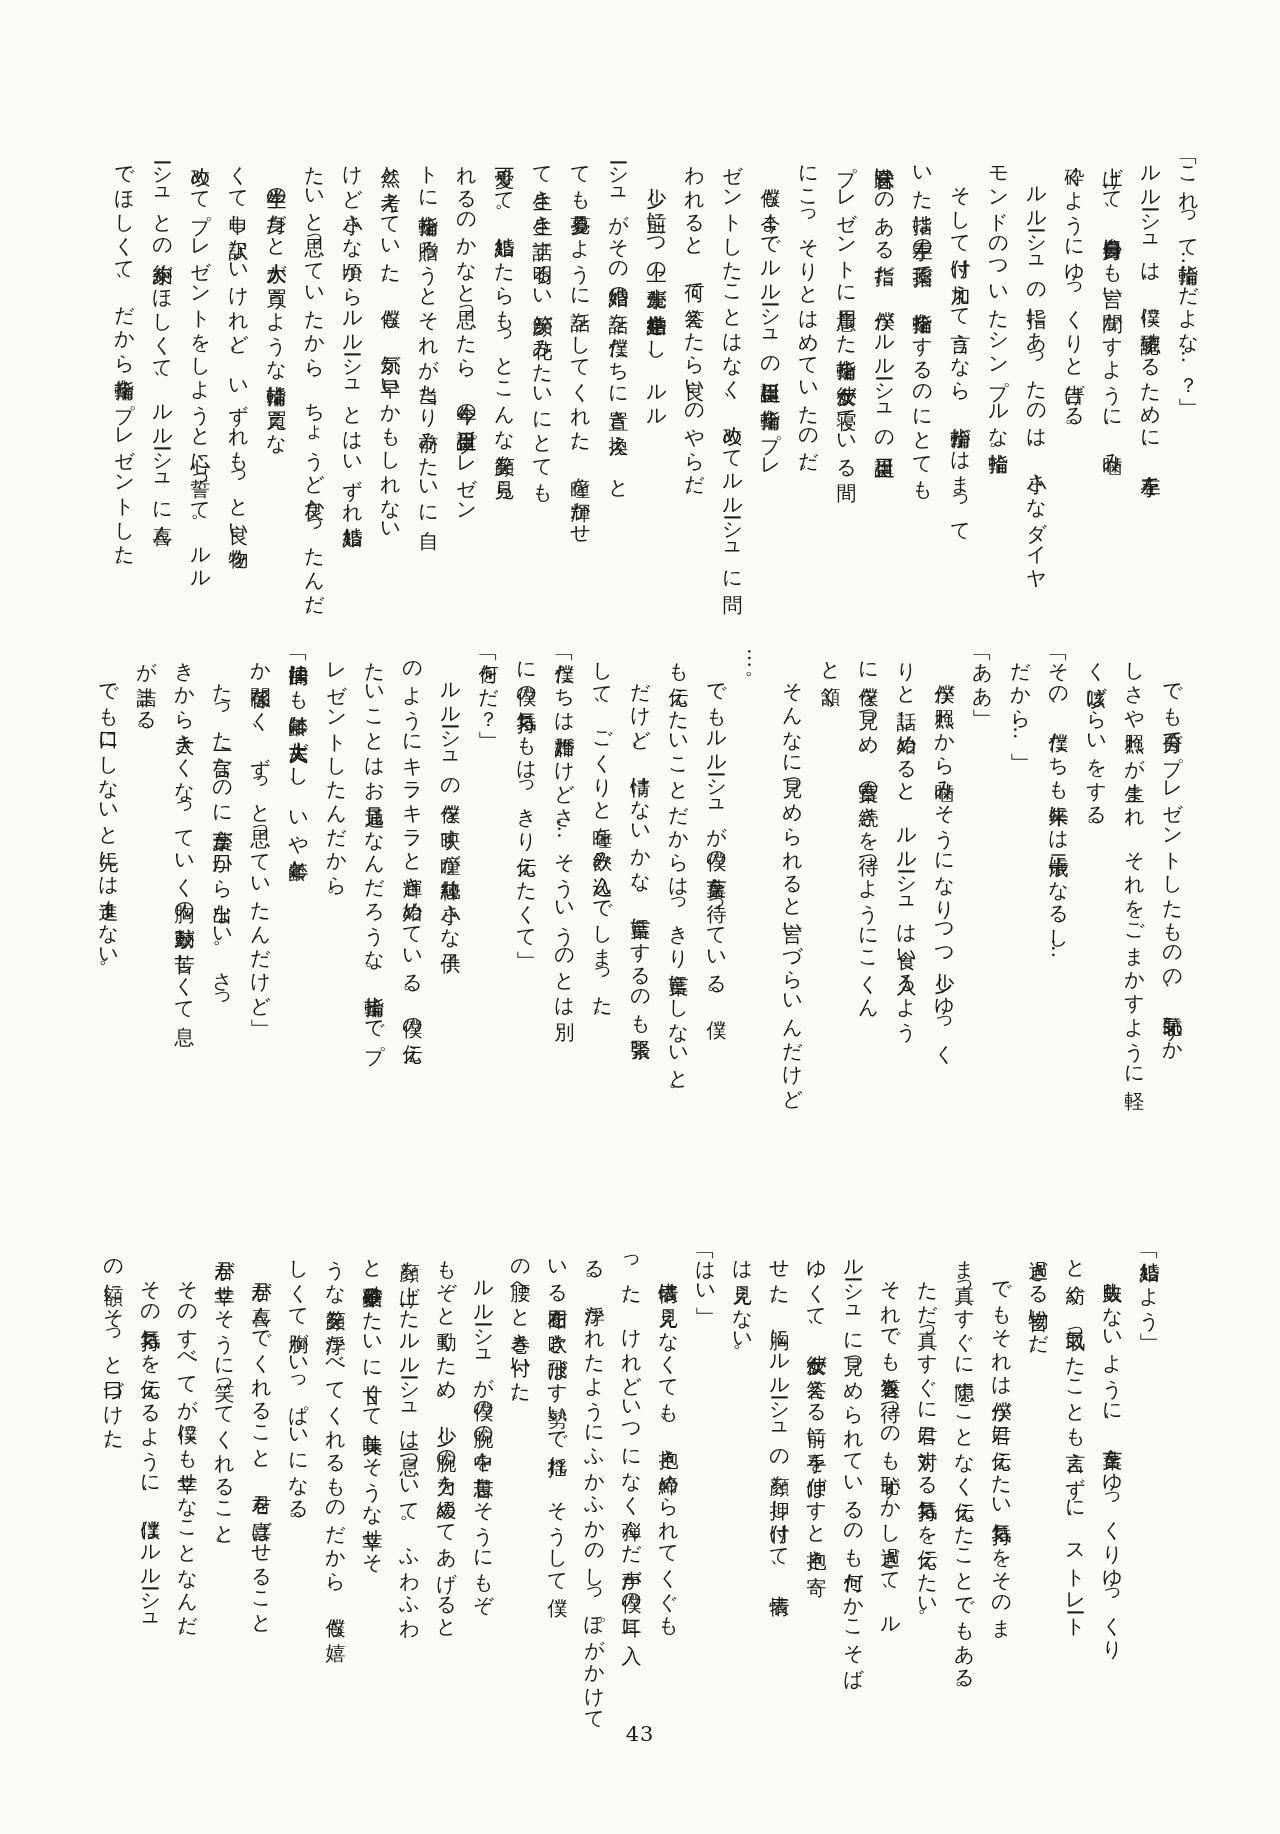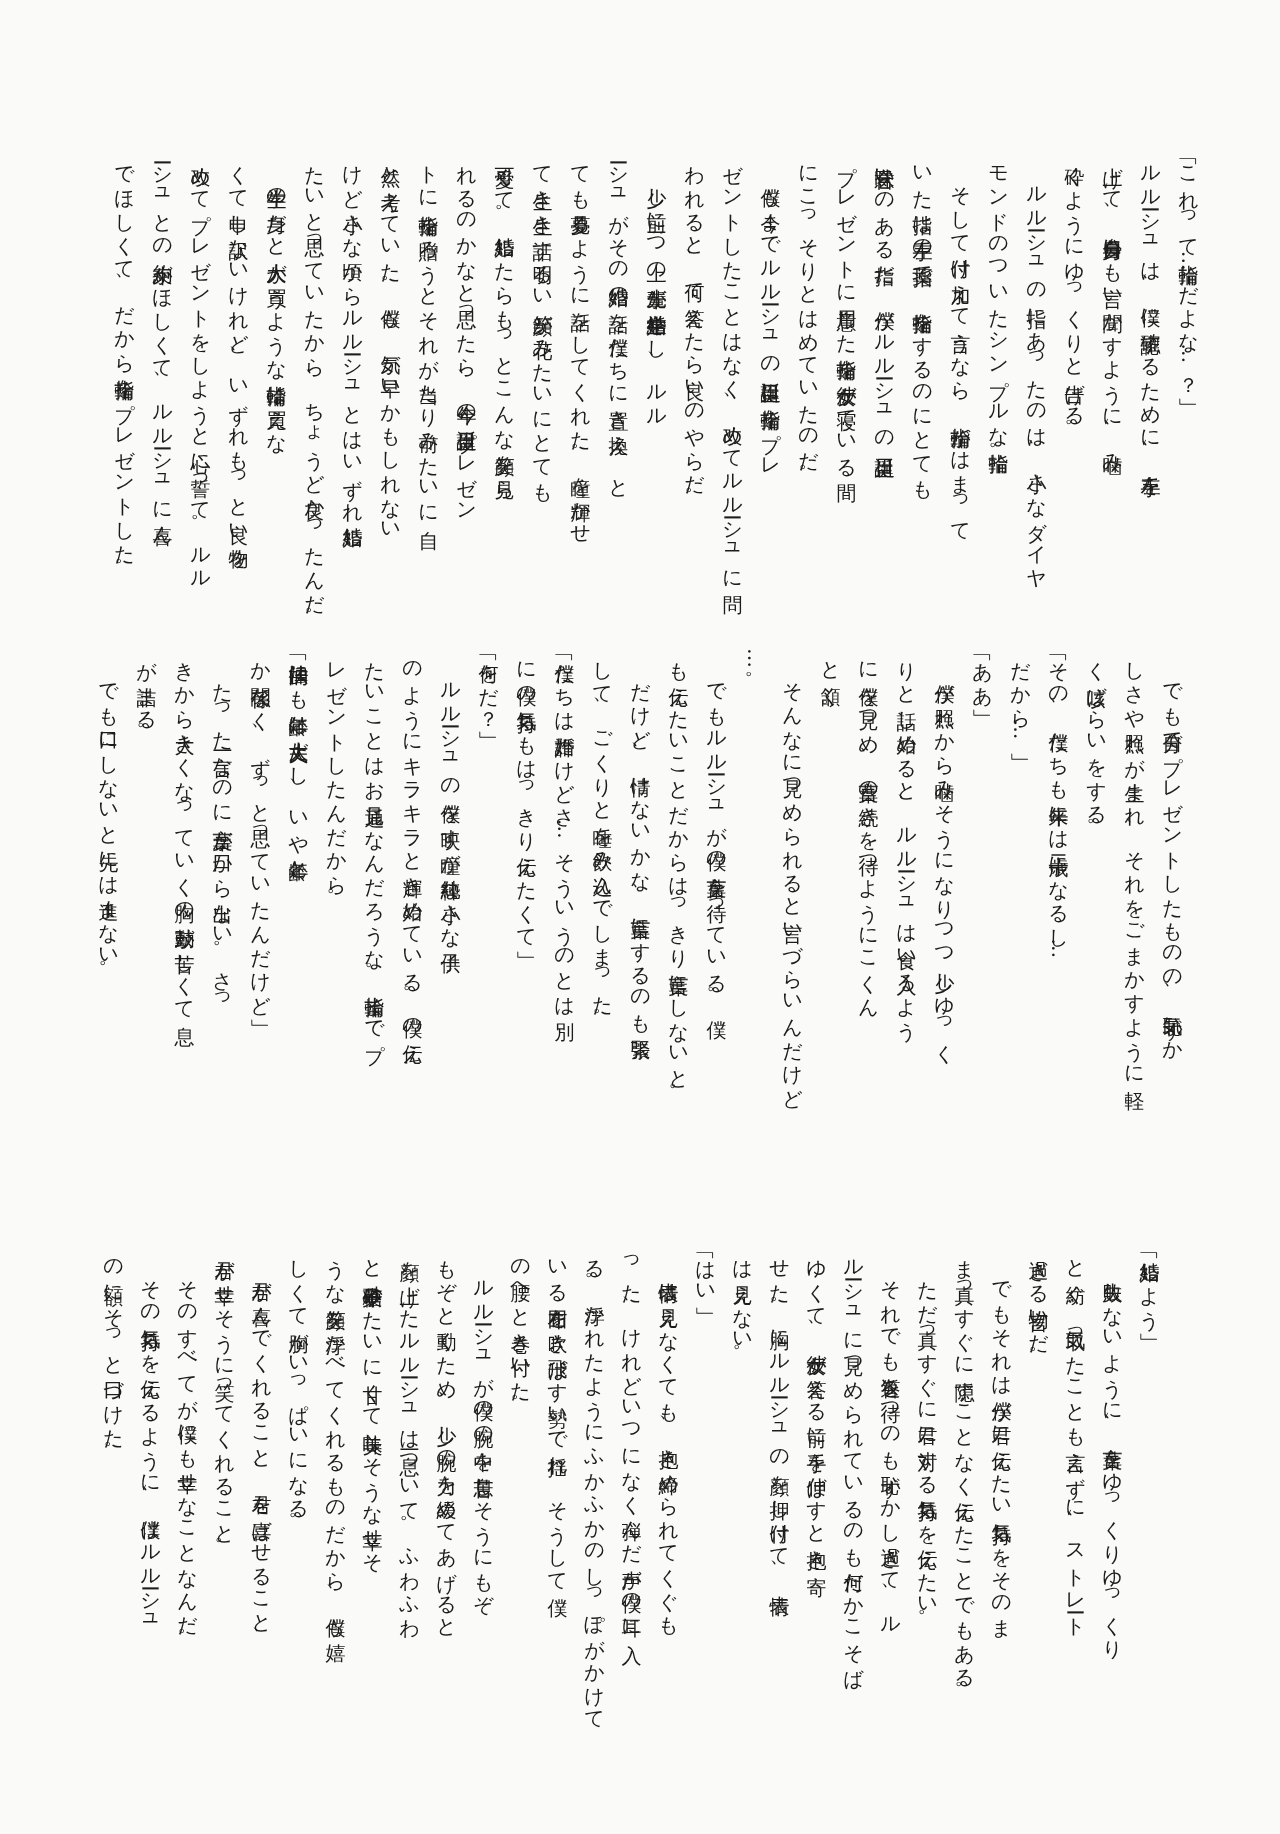--- a/index.html
+++ b/index.html
@@ -135,13 +135,14 @@
       <p class="line">顔を上げたルルーシュは一息ついて。ふわふわ</p>
       <p class="line">と砂糖菓子みたいに甘くて美味しそうな幸せそ</p>
       <p class="line">うな笑顔を浮かべてくれるものだから、僕も嬉</p>
       <p class="line">しくて胸がいっぱいになる。</p>
       <p class="line">　君が喜んでくれること、君を喜ばせること、</p>
       <p class="line">君が幸せそうに笑ってくれること。</p>
       <p class="line">　そのすべてが僕にも幸せなことなんだ。</p>
       <p class="line">　その気持ちを伝えるように、僕はルルーシュ</p>
       <p class="line">の額にそっと口づけた。</p>
     </div>
+  <div class="page-number">43</div>
 </div>
 
 </body></html>

